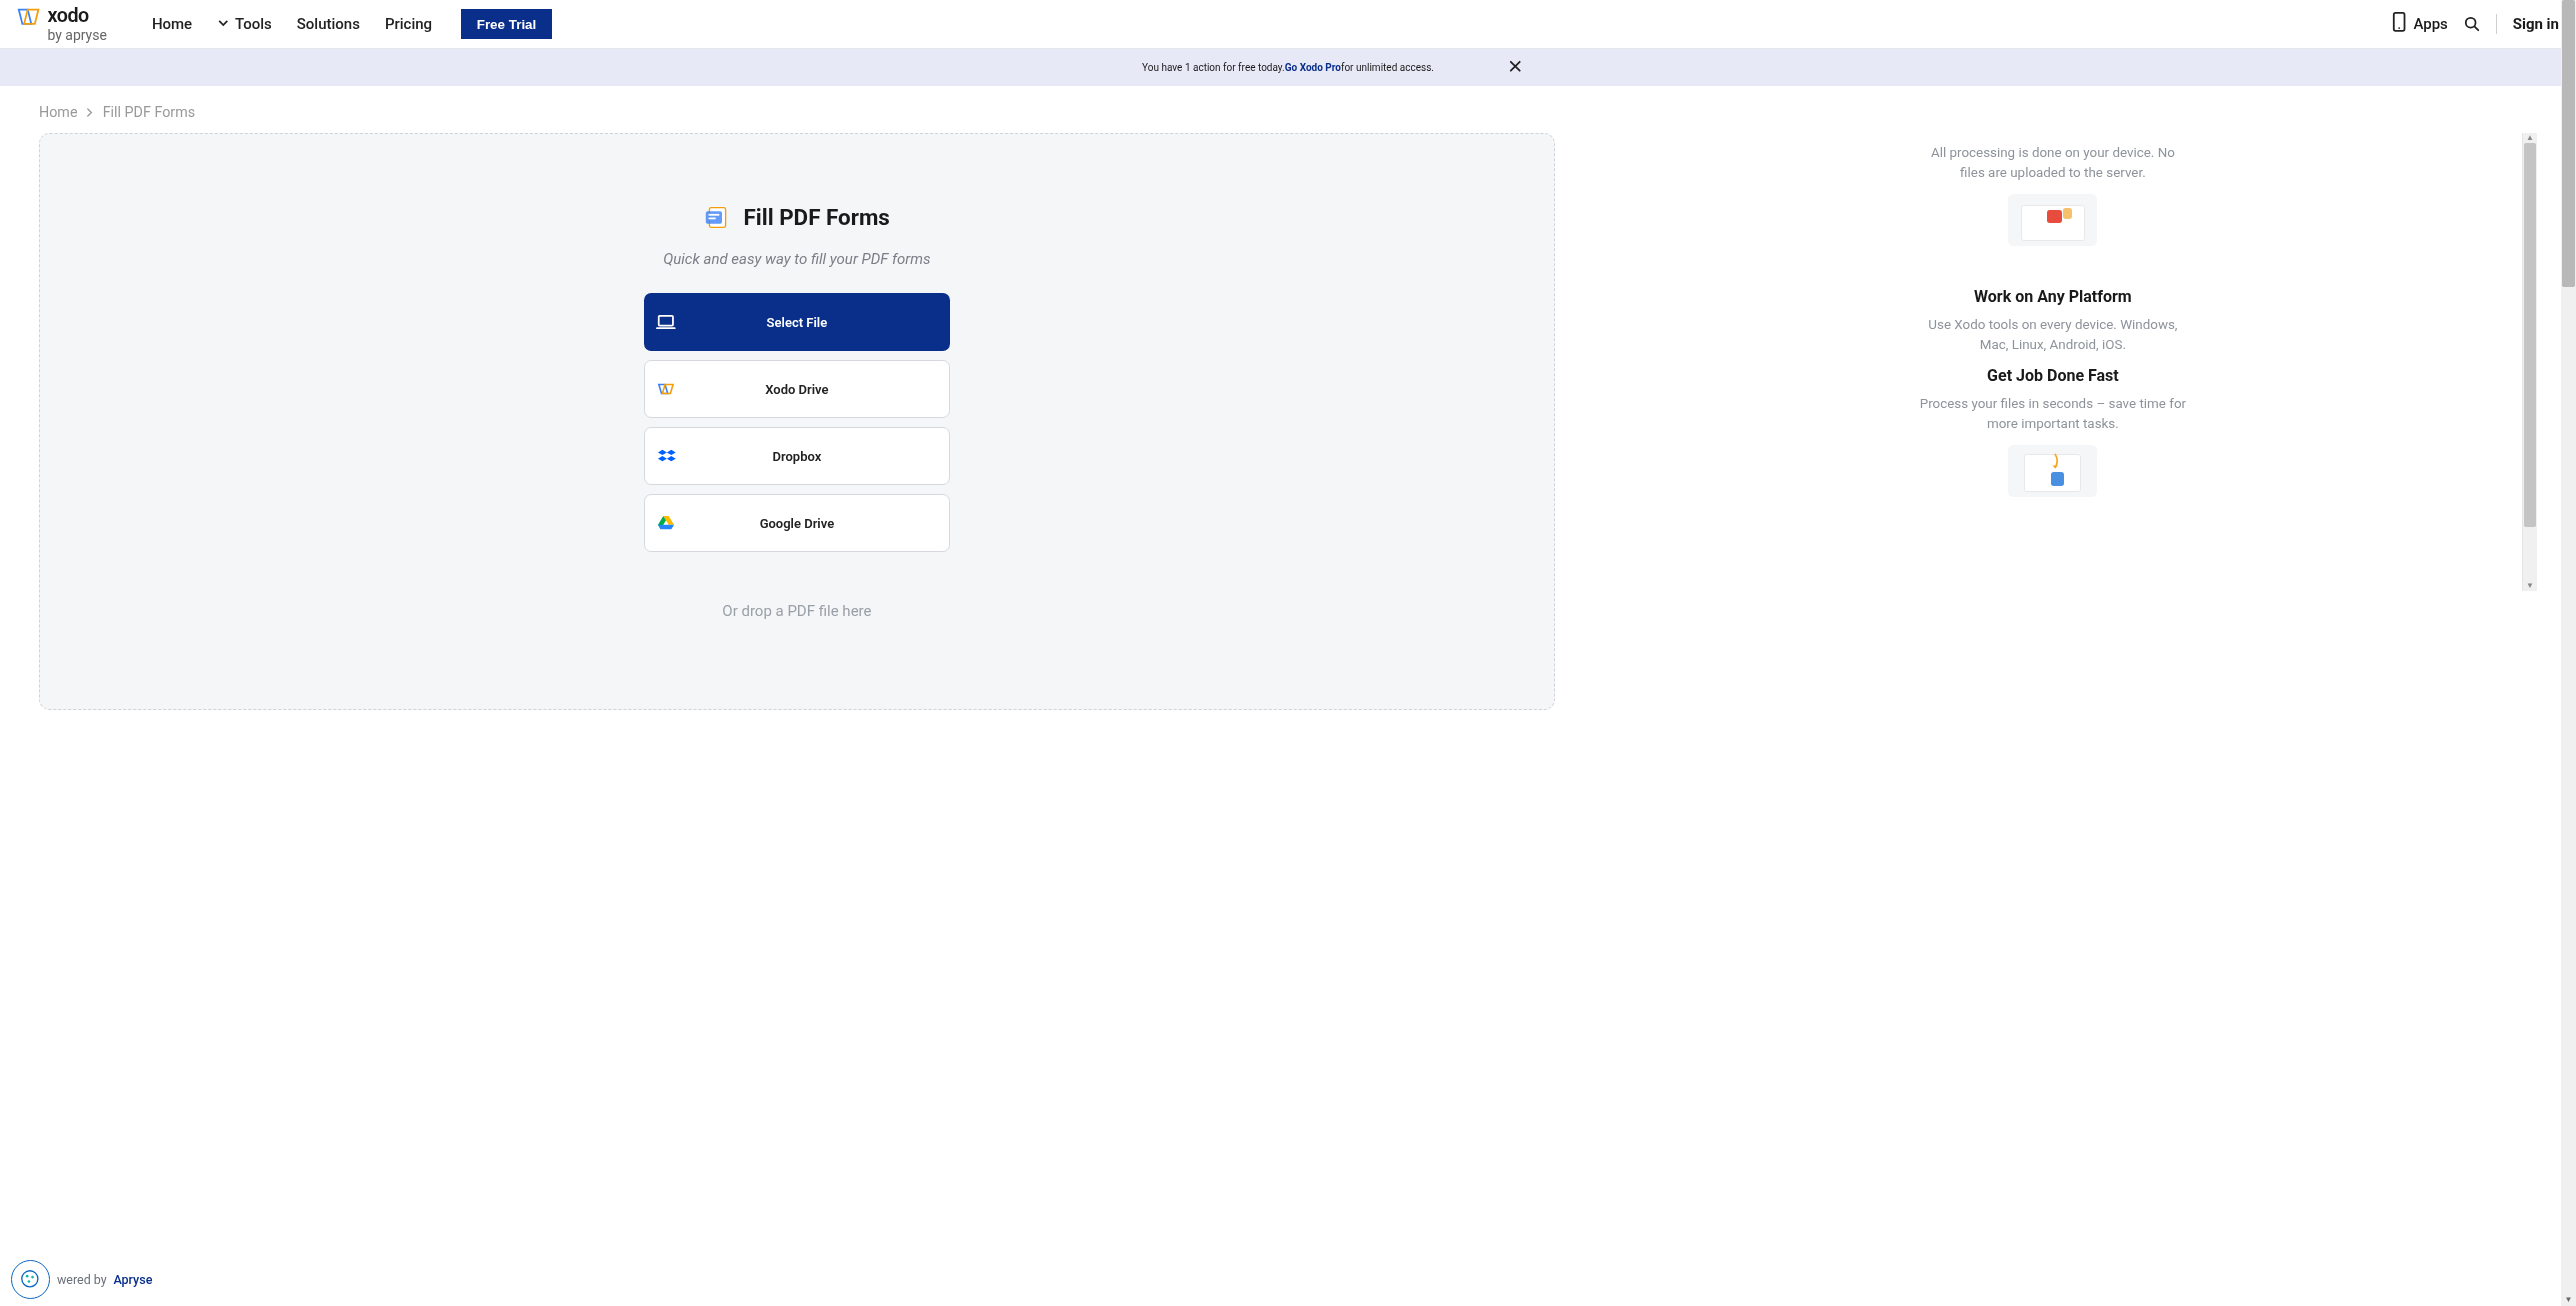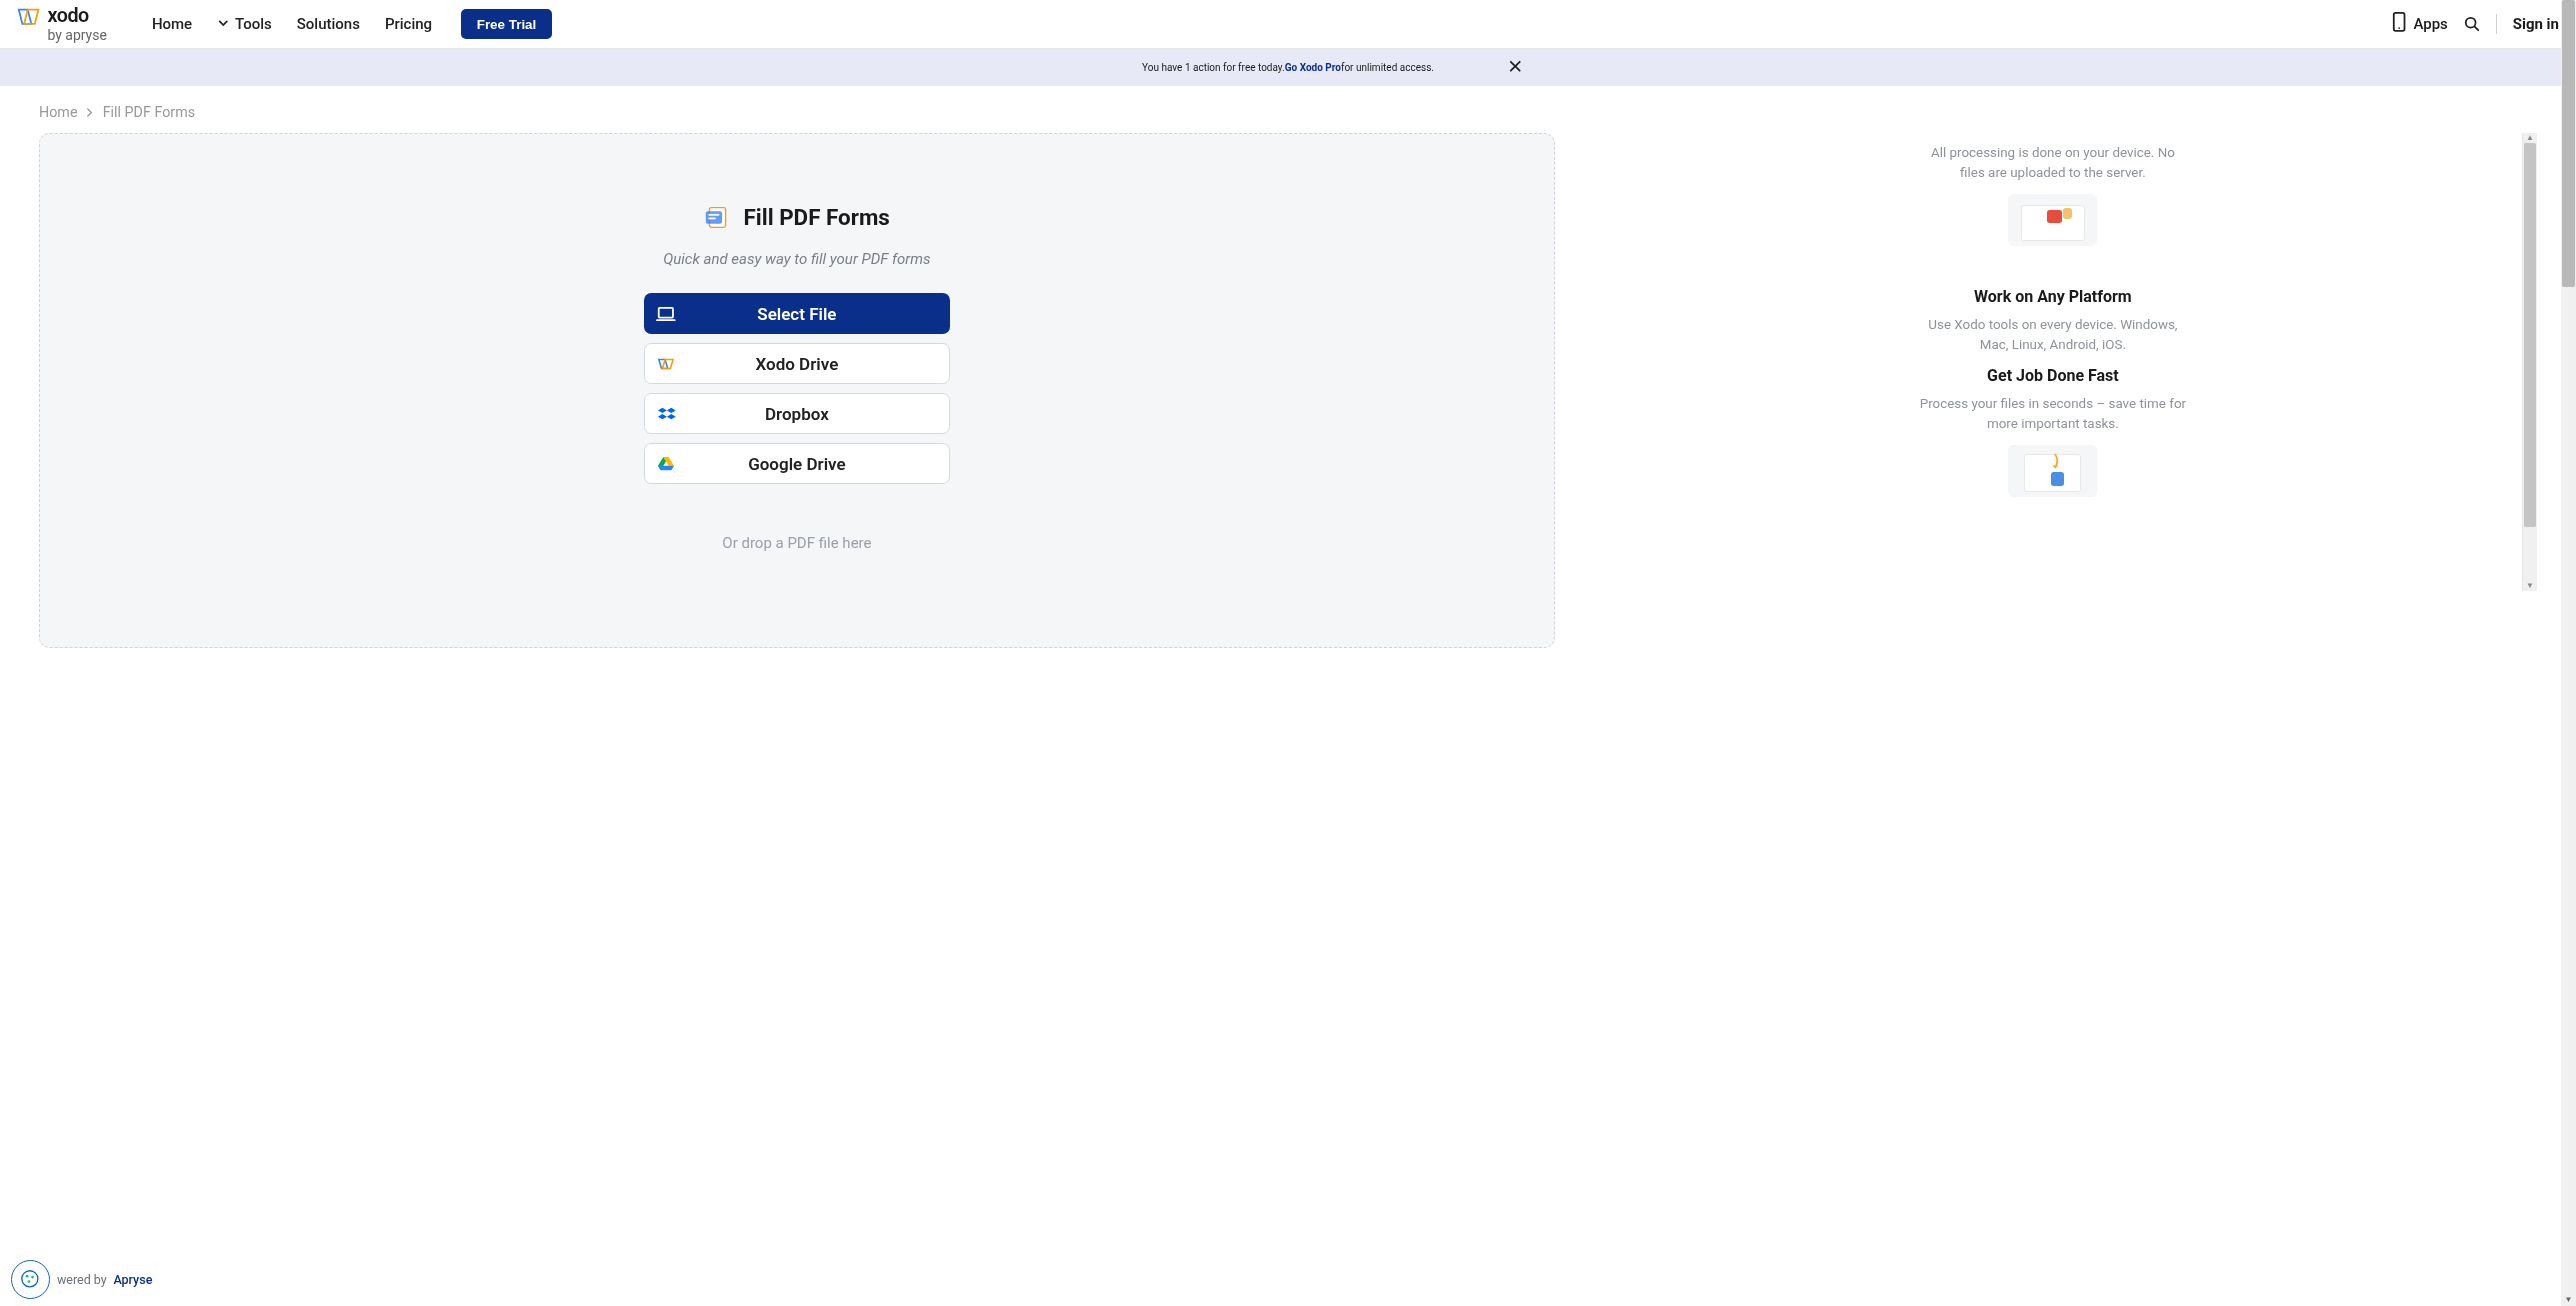--- a/index.html
+++ b/index.html
@@ -7,21 +7,21 @@
 
     
     .header { display: flex; align-items: center; height: 49px; padding: 0 17px; border-bottom: 0.9px solid #e5e7eb; }
     .logo { display: flex; align-items: flex-start; flex-direction: row; gap: 5.4px; margin-right: 45px; }
     .logo-mark { width: 25px; height: 21.5px; }
     .logo-text { display: flex; flex-direction: column; line-height: 1; }
     .logo-name { font-size: 19.7px; font-weight: 600; color: #1a1a1a; letter-spacing: -0.4px; }
     .logo-sub { font-size: 14px; color: #666; margin-top: 1.8px; }
     .nav { display: flex; align-items: center; gap: 25px; }
     .nav-item { display: flex; align-items: center; gap: 5.4px; font-size: 15px; font-weight: 500; color: #222; cursor: pointer; }
-    .free-trial-btn { background: #0a2f8a; color: #fff; font-weight: 600; font-size: 13.4px; padding: 7.2px 16px; border-radius: 5px; border: none; cursor: pointer; margin-left: 3.6px; }
+    .free-trial-btn { background: #0a2f8a; color: #fff; font-weight: 600; font-size: 13.4px; padding: 7.2px 16px; border-radius: 0; border: none; cursor: pointer; margin-left: 3.6px; }
     .header-right { margin-left: auto; display: flex; align-items: center; gap: 16px; }
     .apps-link { display: flex; align-items: center; gap: 7.2px; font-size: 15px; font-weight: 500; cursor: pointer; }
     .search-btn { width: 16px; height: 16px; cursor: pointer; }
     .vline { width: 0.9px; height: 19.7px; background: #d0d0d0; }
     .signin { font-size: 15px; font-weight: 700; cursor: pointer; }
 
     
     .banner { display: flex; align-items: center; justify-content: center; height: 37px; background: linear-gradient(90deg, #e8e9f7 0%, #e8e9f7 100%); position: relative; font-size: 10px; }
     .banner .cta { color: #0a2f8a; font-weight: 700; }
     .banner-close { position: absolute; right: calc(50% - 233px); cursor: pointer; }
@@ -35,21 +35,21 @@
     
     .content { display: flex; padding: 0 39px 18px; gap: 52px; align-items: flex-start; }
 
     
     .drop-panel { flex: 1.55; border: 1.3px dashed #d0d2da; border-radius: 10.7px; background: #f5f6f8; padding: 70px 36px 89px; display: flex; flex-direction: column; align-items: center; min-height: 515px; }
     .tool-header { display: flex; align-items: center; gap: 12.5px; margin-bottom: 19.7px; }
     .tool-icon { width: 27px; height: 27px; }
     .tool-title { font-size: 22.4px; font-weight: 700; }
     .tool-sub { font-size: 15px; color: #7a7e87; margin-bottom: 25px; font-style: italic; }
     .file-buttons { display: flex; flex-direction: column; gap: 9px; width: 306px; }
-    .file-btn { display: flex; align-items: center; height: 41px; border-radius: 7.2px; font-size: 17px; font-weight: 600; cursor: pointer; position: relative; border: 0.9px solid #d6d8df; background: #fff; color: #222; }
+    .file-btn { display: flex; align-items: center; height: 58px; border-radius: 7.2px; font-size: 13px; font-weight: 600; cursor: pointer; position: relative; border: 0.9px solid #d6d8df; background: #fff; color: #222; }
     .file-btn.primary { background: #0a2f8a; color: #fff; border: none; }
     .file-btn .icon-slot { position: absolute; left: 12.5px; display: flex; align-items: center; }
     .file-btn .label { margin: 0 auto; }
     .drop-hint { font-size: 15px; color: #9aa0a8; margin-top: 50px; }
 
     
     .features-wrap { flex: 1; position: relative; display: flex; }
     .features { flex: 1; padding: 10.7px 23px 0 0; overflow: hidden; height: 458px; }
     .feature { text-align: center; margin-bottom: 41px; }
     .feature h3 { font-size: 16px; font-weight: 700; margin-bottom: 9px; }

